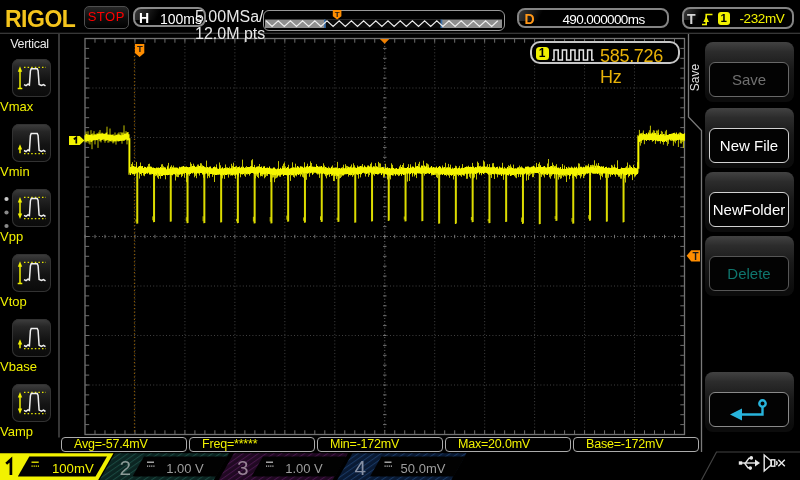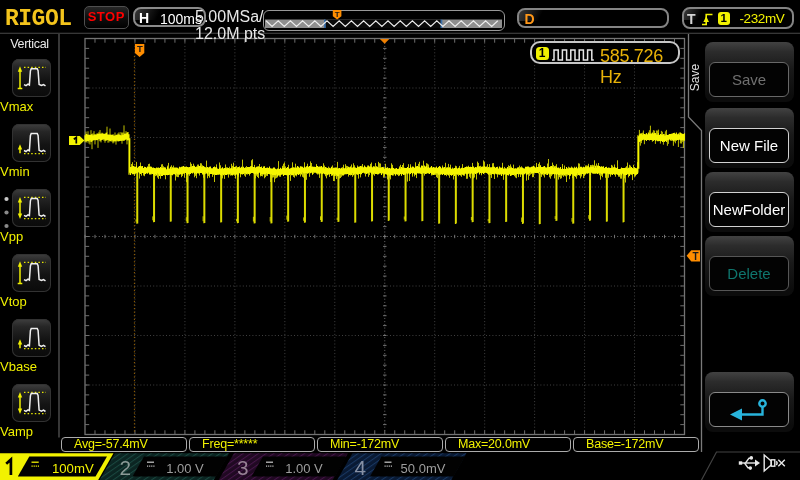--- a/index.html
+++ b/index.html
@@ -1,17 +1,17 @@
 <!DOCTYPE html>
 <html><head><meta charset="utf-8"><style>
 *{margin:0;padding:0;box-sizing:border-box}
 html,body{width:800px;height:480px;background:#000;overflow:hidden;font-family:"Liberation Sans",sans-serif}
 .abs{position:absolute}
-#logo{left:5px;top:6px;font-family:Liberation Mono, monospace;font-weight:bold;font-size:23px;color:#f4c41c;letter-spacing:-0.5px}
-#stopbtn{left:83.5px;top:6px;width:45.5px;height:22.5px;border:1.5px solid #4f4f4f;border-radius:5px;background:linear-gradient(180deg,#272727,#101010 45%,#000);color:#f00;font-weight:bold;font-size:13px;letter-spacing:.5px;text-align:center;line-height:20px}
+#logo{left:5px;top:6px;font-family:Liberation Sans, sans-serif;font-weight:bold;font-size:23px;color:#f4c41c;letter-spacing:-0.5px}
+#stopbtn{left:83.5px;top:6px;width:45.5px;height:22.5px;border:1.5px solid #4f4f4f;border-radius:5px;background:linear-gradient(180deg,#272727,#101010 45%,#000);color:#f00;font-weight:normal;font-size:13px;letter-spacing:.5px;text-align:center;line-height:20px}
 #hbox{left:133px;top:7px;width:72.5px;height:20px;border:2px solid #8a8a8a;border-radius:8px;background:#000}
 #hbox .gl{position:absolute;left:0;top:0;width:30px;height:11px;background:linear-gradient(115deg,rgba(185,185,185,.30),rgba(80,80,80,.18) 55%,rgba(0,0,0,0) 75%);border-radius:6px 0 4px 0}
 #hbox .h{position:absolute;left:4px;top:1px;color:#fff;font-weight:bold;font-size:14px}
 #hbox .v{position:absolute;left:17px;top:1.5px;width:50px;text-align:right;color:#fff;font-size:14px}
 #sa{left:195px;top:3px;color:#e8e8e8;font-size:16px;line-height:17px;padding-top:5px}
 #membar{left:263px;top:9.5px;width:242px;height:21px;border:1.5px solid #989898;border-radius:6px;background:#000;overflow:hidden}
 #dbox{left:516.5px;top:8px;width:152px;height:20px;border:2px solid #848484;border-radius:8px;background:#000}
 #dbox .gl{position:absolute;left:0;top:0;width:30px;height:11px;background:linear-gradient(115deg,rgba(190,190,190,.32),rgba(0,0,0,0) 70%);border-radius:6px 0 4px 0}
 #dbox .d{position:absolute;left:6px;top:1px;color:#ff9718;font-weight:bold;font-size:14px}
 #dbox .v{position:absolute;left:24px;top:1.5px;width:122px;text-align:center;color:#fff;font-size:13.5px;letter-spacing:-.6px}
@@ -156,20 +156,21 @@
   <rect x="176.5" y="8.5" width="1.8" height="8.5" fill="#3a6ea8"></rect>
   <polyline points="266.0,21.3 272.1,26.9 278.2,21.3 284.3,26.9 290.4,21.3 296.5,26.9 302.6,21.3 308.7,26.9 314.8,21.3 320.9,26.9 327.0,21.3 333.1,26.9 339.2,21.3 345.3,26.9 351.4,21.3 357.5,26.9 363.6,21.3 369.7,26.9 375.8,21.3 381.9,26.9 388.0,21.3 394.1,26.9 400.2,21.3 406.3,26.9 412.4,21.3 418.5,26.9 424.6,21.3 430.7,26.9 436.8,21.3 442.9,26.9 449.0,21.3 455.1,26.9 461.2,21.3 467.3,26.9 473.4,21.3 479.5,26.9 485.6,21.3 491.7,26.9 497.8,21.3" fill="none" stroke="#ececec" stroke-width="1.2" transform="translate(-264,-11.5)"></polyline>
 </svg></div>
 <svg class="abs" style="left:329px;top:9px" width="14" height="12" viewBox="0 0 14 12">
   <polygon points="3.8,1 12.4,1 12.4,7.3 8.1,10.6 3.8,7.3" fill="#ff8d00"></polygon>
   <text x="8.2" y="7.9" text-anchor="middle" fill="#1a1a1a" font-size="8" font-weight="bold">T</text>
 </svg>
 <div class="abs" id="dbox">
     <div class="gl"></div>
     <div class="d">D</div>
+    <div class="v">490.000000ms</div>
   </div>
 <div class="abs" id="tbox">
     <div class="gl"></div>
     <div class="t">T</div>
 <svg class="abs" style="left:17px;top:2.5px" width="16" height="14" viewBox="0 0 16 14">
       <path d="M1 12.5H5.2V2.5H11.5" stroke="#f2f200" stroke-width="1.6" fill="none"></path>
       <polygon points="5.2,4.2 2.4,10 8,10" fill="#f2f200"></polygon>
     </svg>
 <div class="b">1</div>
     <div class="v">-232mV</div>

